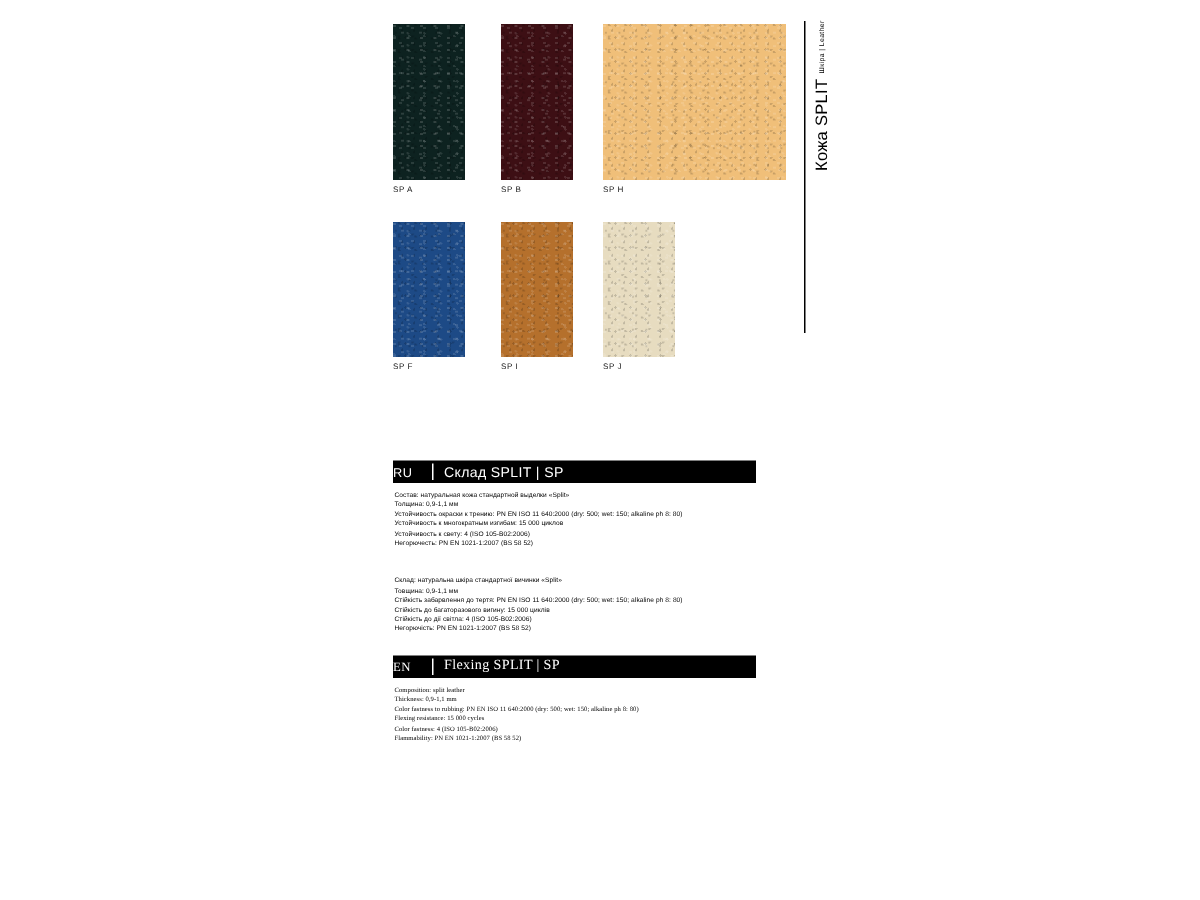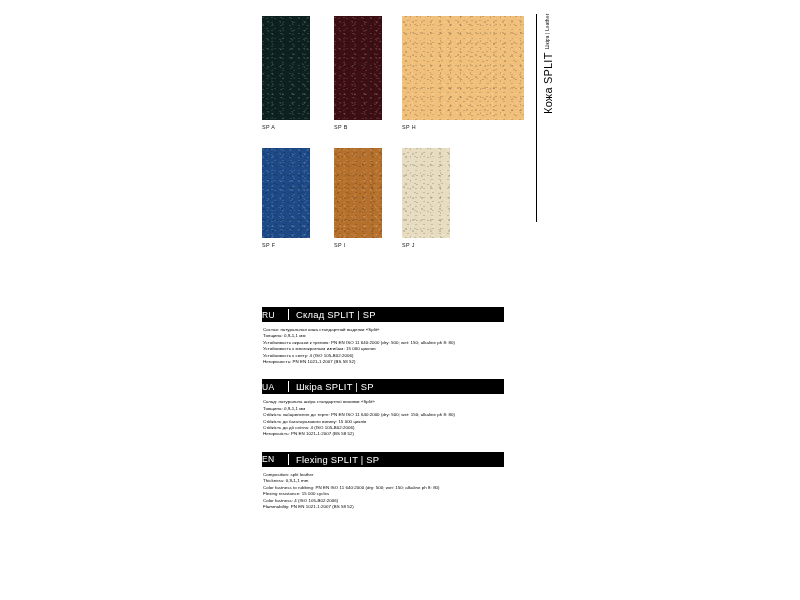--- a/index.html
+++ b/index.html
@@ -105,21 +105,21 @@
   }
 
   
   .specs {
     position: absolute;
     left: 262px;
     top: 307px;
     width: 242px;
   }
   .spec-block { margin-bottom: 14px; }
-  .spec-block:last-child { margin-bottom: 0; }
+  .spec-block:last-child { margin-bottom: 0; font-family: Liberation Serif, serif; }
 
   .spec-bar {
     height: 15px;
     background: #000000;
     display: flex;
     align-items: center;
     color: #ffffff;
   }
   .spec-code {
     width: 26px;
@@ -200,25 +200,20 @@
       <div class="spec-lines">
         <div class="spec-line">Состав: натуральная кожа стандартной выделки «Split»</div>
         <div class="spec-line">Толщина: 0,9-1,1 мм</div>
         <div class="spec-line">Устойчивость окраски к трению: PN EN ISO 11 640:2000 (dry: 500; wet: 150; alkaline ph 8: 80)</div>
         <div class="spec-line">Устойчивость к многократным изгибам: 15 000 циклов</div>
         <div class="spec-line">Устойчивость к свету: 4 (ISO 105-B02:2006)</div>
         <div class="spec-line">Негорючесть: PN EN 1021-1:2007 (BS 58 52)</div>
       </div>
     </div>
     <div class="spec-block">
-      <div class="spec-bar">
-        <div class="spec-code">UA</div>
-        <div class="spec-divider"></div>
-        <div class="spec-title">Шкіра SPLIT | SP</div>
-      </div>
       <div class="spec-lines">
         <div class="spec-line">Склад: натуральна шкіра стандартної вичинки «Split»</div>
         <div class="spec-line">Товщина: 0,9-1,1 мм</div>
         <div class="spec-line">Стійкість забарвлення до тертя: PN EN ISO 11 640:2000 (dry: 500; wet: 150; alkaline ph 8: 80)</div>
         <div class="spec-line">Стійкість до багаторазового вигину: 15 000 циклів</div>
         <div class="spec-line">Стійкість до дії світла: 4 (ISO 105-B02:2006)</div>
         <div class="spec-line">Негорючість: PN EN 1021-1:2007 (BS 58 52)</div>
       </div>
     </div>
     <div class="spec-block">

